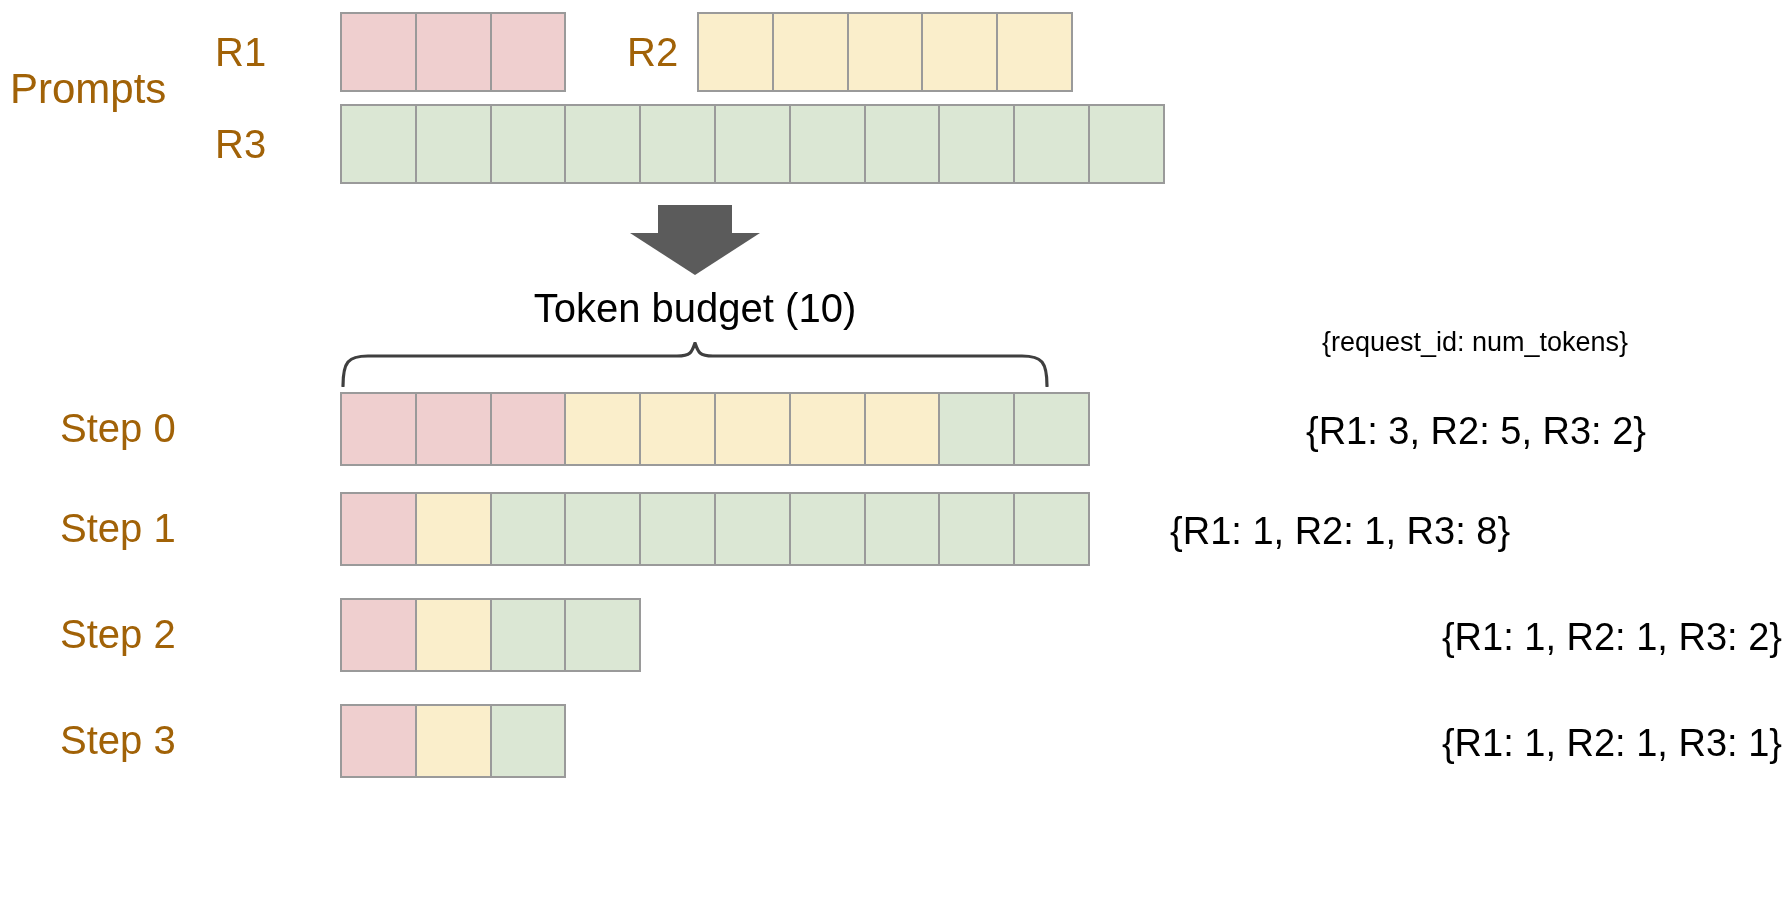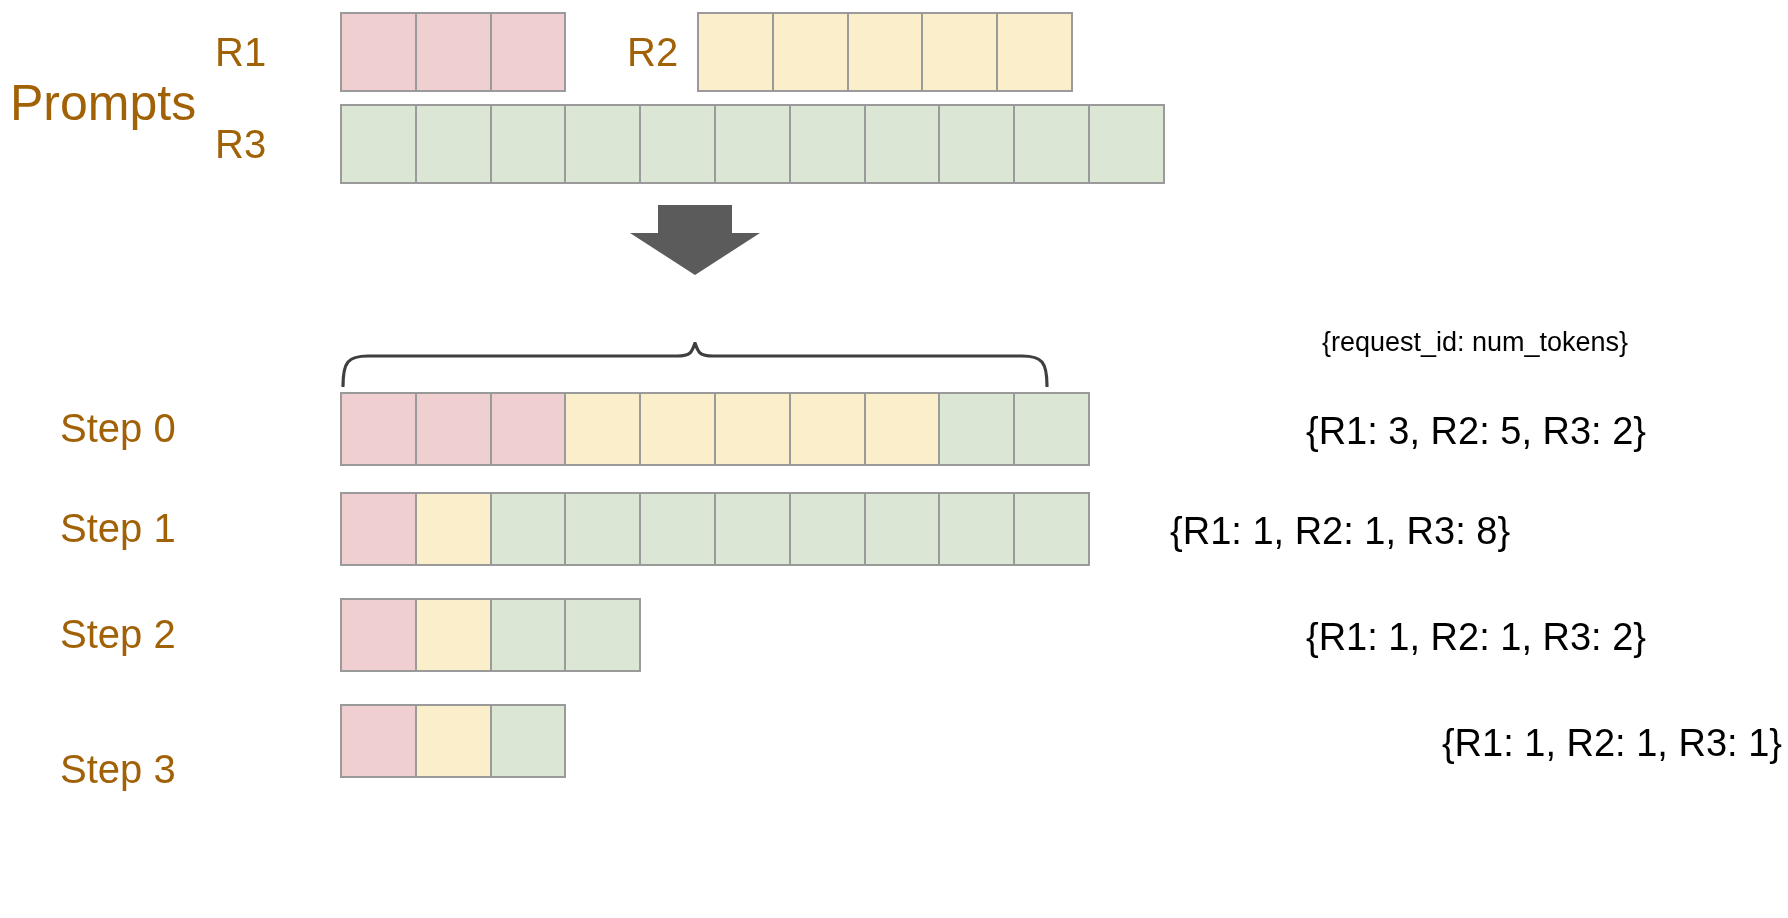--- a/index.html
+++ b/index.html
@@ -81,21 +81,21 @@
     position: absolute;
     font-size: 38px;
     white-space: nowrap;
   }
 </style>
 </head>
 <body>
 
 <div id="canvas">
 
-  <div class="lbl" id="prompts-group-label" style="left:10px; top:78px; font-size:50px;">Prompts</div>
+  <div class="lbl" id="prompts-group-label" style="left:10px; top:68px; font-size:42px;">Prompts</div>
 
   <div class="lbl" id="r1-label" style="left:215px; top:32px;">R1</div>
 
   <div class="row" id="prompt-row-r1" style="left:340px; top:12px; height:80px;">
       <div class="cell c-r1"></div>
       <div class="cell c-r1"></div>
       <div class="cell c-r1"></div>
     </div>
 
   <div class="lbl" id="r2-label" style="left:627px; top:32px;">R2</div>
@@ -122,20 +122,21 @@
       <div class="cell c-r3"></div>
       <div class="cell c-r3"></div>
       <div class="cell c-r3"></div>
     </div>
 
   <div class="arrow-wrap" style="left:630px; top:205px;">
     <div class="arrow-stem"></div>
     <div class="arrow-head"></div>
   </div>
 
+  <div class="heading" id="budget-label" style="left:345px; top:286px; width:700px;">Token  budget (10)</div>
 
   <div class="brace" style="left:340px; top:342px; width:710px; height:45px;">
     <svg width="710" height="45" viewBox="0 0 710 45" preserveAspectRatio="none">
       <path d="M 3 44
                C 3 20, 8 14, 28 14
                L 337 14
                C 351 14, 352 10, 355 1
                C 358 10, 359 14, 373 14
                L 682 14
                C 702 14, 707 20, 707 44" fill="none" stroke="#3f3f3f" stroke-width="3.2" stroke-linecap="round" stroke-linejoin="round"></path>
@@ -174,22 +175,22 @@
         <div class="cell c-r3"></div>
       </div>
       <div class="outrow" style="left: 1170px; width: 612px; text-align: left; top: 510px;">{R1: 1, R2: 1, R3: 8}</div>
       <div class="lbl lbl-right" style="left: 60px; width: 260px; top: 614px;">Step 2</div>
       <div class="row" style="left: 340px; top: 598px; height: 74px;">
         <div class="cell c-r1"></div>
         <div class="cell c-r2"></div>
         <div class="cell c-r3"></div>
         <div class="cell c-r3"></div>
       </div>
-      <div class="outrow" style="left: 1170px; width: 612px; text-align: center; top: 616px;">{R1: 1, R2: 1, R3: 2}</div>
-      <div class="lbl lbl-right" style="left: 60px; width: 260px; top: 720px; margin-top: 29px;">Step 3</div>
+      <div class="outrow" style="left: 1170px; width: 612px; text-align: right; top: 616px;">{R1: 1, R2: 1, R3: 2}</div>
+      <div class="lbl lbl-right" style="left: 60px; width: 260px; top: 720px;">Step 3</div>
       <div class="row" style="left: 340px; top: 704px; height: 74px;">
         <div class="cell c-r1"></div>
         <div class="cell c-r2"></div>
         <div class="cell c-r3"></div>
       </div>
       <div class="outrow" style="left: 1170px; width: 612px; text-align: right; top: 722px;">{R1: 1, R2: 1, R3: 1}</div>
     </div>
 
 </div>
 

